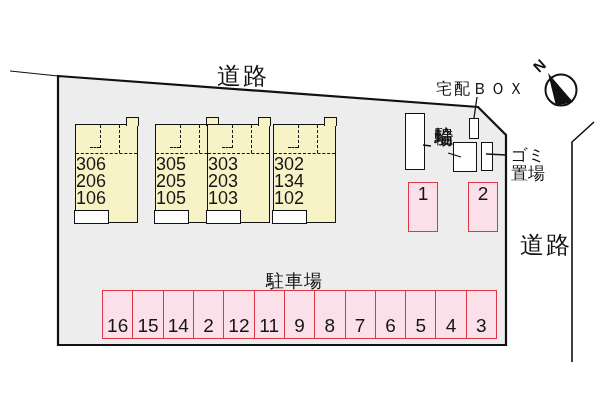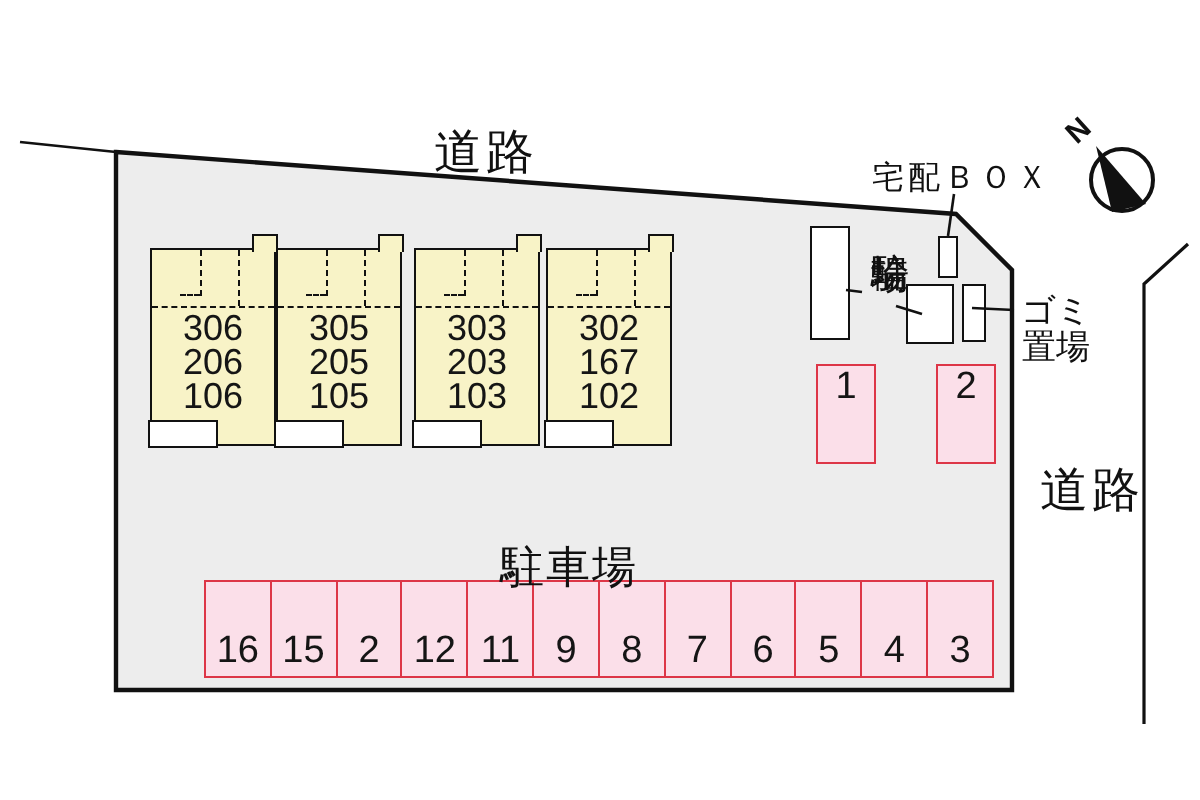--- a/index.html
+++ b/index.html
@@ -9,30 +9,30 @@
   html,body{margin:0;padding:0;}
   body{font-family:"Liberation Sans","DejaVu Sans",sans-serif;background:#fff;}
   #canvas{position:relative;width:600px;height:400px;background:#fff;overflow:hidden;}
   svg.layer{position:absolute;left:0;top:0;}
   .abs{position:absolute;}
   .lbl{position:absolute;color:var(--line);white-space:pre-line;}
   .road{font-size:24px;letter-spacing:2px;font-weight:500;}
   
   .unit{position:absolute;top:124px;width:63px;height:99px;background:var(--building-fill);
         border:1.6px solid var(--line);box-sizing:border-box;}
-  .u1{left:75px}.u2{left:138px}.u3{left:207px}.u4{left:273px}.u5{left:339px}
+  .u1{left:75px}.u2{left:155px}.u3{left:207px}.u4{left:273px}.u5{left:339px}
   .bump{position:absolute;top:-8px;width:13px;height:9px;background:var(--building-fill);
         border:1.6px solid var(--line);border-bottom:none;box-sizing:border-box;}
   .bump-r{right:-1.6px}.bump-l{left:-1.6px}
   .porch{position:absolute;bottom:-1.6px;width:35px;height:14px;background:#fff;
          border:1.3px solid var(--line);box-sizing:border-box;}
   .porch-l{left:-1.6px}.porch-r{right:-1.6px}
   .dashv{position:absolute;top:0;width:0;border-left:1.3px dashed var(--line);}
   .dashh{position:absolute;height:0;border-top:1.3px dashed var(--line);}
-  .rooms{position:absolute;top:31px;left:0;right:0;text-align:center;font-size:18px;
+  .rooms{position:absolute;top:31px;left:0;right:0;text-align:left;font-size:18px;
          line-height:17px;color:#151515;white-space:pre-line;}
   
   .wrect{position:absolute;background:#fff;border:1.4px solid var(--line);box-sizing:border-box;}
   .pink{position:absolute;background:var(--stall-fill);border:1.8px solid var(--stall-border);
         box-sizing:border-box;text-align:center;font-size:19px;color:#151515;}
   
   #stall-row{position:absolute;left:102px;top:290px;width:395px;height:49px;display:flex;
              border:1.6px solid var(--stall-border);box-sizing:border-box;background:var(--stall-fill);}
   .stall{flex:1;border-right:1.6px solid var(--stall-border);display:flex;align-items:flex-end;
          justify-content:center;font-size:19px;color:#151515;padding-bottom:1px;box-sizing:border-box;}
@@ -84,21 +84,21 @@
 103</div>
     <div class="porch porch-l"></div>
   </div>
   <div class="unit u4">
     <div class="bump bump-r"></div>
     <div class="dashv" style="left:24px;height:23px"></div>
     <div class="dashh" style="left:14px;top:22px;width:10px"></div>
     <div class="dashv" style="left:43px;height:28px"></div>
     <div class="dashh" style="left:0;right:0;top:28px"></div>
     <div class="rooms">302
-167
+134
 102</div>
     <div class="porch porch-l"></div>
   </div>
 
   <div class="wrect" style="left:405px;top:113px;width:20px;height:57px"></div>
   <div class="wrect" style="left:469px;top:118px;width:10px;height:21px"></div>
   <div class="wrect" style="left:453px;top:142px;width:24px;height:30px"></div>
   <div class="wrect" style="left:481px;top:142px;width:12px;height:29px"></div>
 
   <div class="pink" style="left:408px;top:182px;width:30px;height:50px">
@@ -107,20 +107,23 @@
   <div class="pink" style="left:468px;top:182px;width:30px;height:50px">
     <span>2</span>
   </div>
 
   <div id="stall-row">
     <div class="stall">
         <span>16</span>
       </div>
     <div class="stall">
         <span>15</span>
+      </div>
+    <div class="stall">
+        <span>14</span>
       </div>
     <div class="stall">
         <span>2</span>
       </div>
     <div class="stall">
         <span>12</span>
       </div>
     <div class="stall">
         <span>11</span>
       </div>
@@ -153,21 +156,21 @@
     <line x1="448" y1="153" x2="461" y2="157" stroke="var(--line)" stroke-width="1.3"></line>
     <line x1="486" y1="154" x2="507" y2="155" stroke="var(--line)" stroke-width="1.3"></line>
   </svg>
 
   <div class="lbl road" style="left:217px;top:60px">道路</div>
   <div class="lbl road" style="left:520px;top:229px">道路</div>
   <div class="lbl" style="left:436px;top:79px;font-size:16px;letter-spacing:2px">宅配ＢＯＸ</div>
   <div class="lbl vtext" style="left:431px;top:111px;font-size:19px">駐輪場</div>
   <div class="lbl" style="left:505px;top:147px;width:46px;font-size:17px;line-height:17.5px;text-align:center">ゴミ
 置場</div>
-  <div class="lbl" style="left:250px;top:269px;font-size:22px;letter-spacing:1px">駐車場</div>
+  <div class="lbl" style="left:266px;top:269px;font-size:18px;letter-spacing:1px">駐車場</div>
 
   <svg class="abs" style="left:540px;top:69px" width="44" height="44">
     <circle cx="21" cy="21" r="15.5" fill="none" stroke="var(--line)" stroke-width="2"></circle>
     <polygon points="8,4 33,33 16,37" fill="var(--line)"></polygon>
   </svg>
   <div class="lbl" id="north-n" style="left:534px;top:57px">N</div>
 
 </div>
 
 </body></html>

